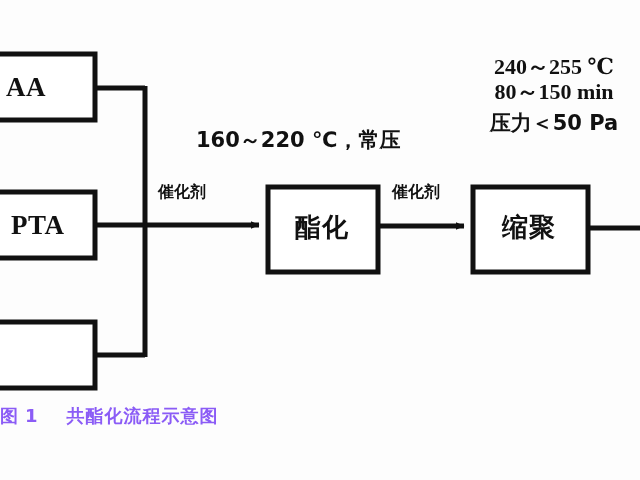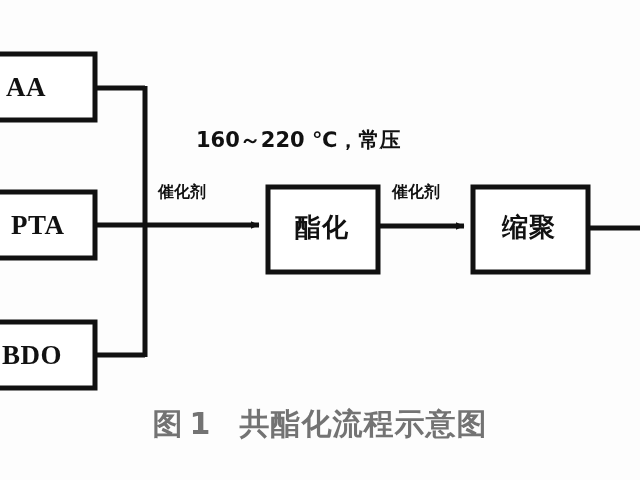--- a/index.html
+++ b/index.html
@@ -78,25 +78,25 @@
     display: block;
     text-align: center;
   }
 
   
   #figure-caption {
     position: absolute;
     left: 0;
     top: 404px;
     width: 640px;
-    text-align: center;
+    text-align: left;
     font-family: "DejaVu Sans", "Liberation Sans", sans-serif;
-    font-size: 30px;
+    font-size: 18px;
     font-weight: 700;
-    color: #737373;
+    color: #8b5cf6;
     letter-spacing: 1px;
   }
   #figure-caption .cap-num {
     margin-right: 6px;
   }
   #figure-caption .cap-gap {
     display: inline-block;
     width: 22px;
   }
 </style>
@@ -130,28 +130,32 @@
 
     <path d="M378,226 L464,226" fill="none" stroke="#111111" stroke-width="5" marker-end="url(#arrowhead)"></path>
 
     <rect x="473" y="187" width="115" height="85" fill="#ffffff" stroke="#111111" stroke-width="5"></rect>
 
     <path d="M588,228 L652,228" fill="none" stroke="#111111" stroke-width="5"></path>
   </svg>
 
   <div class="lbl reagent-label" style="left:6px; top:72px;">AA</div>
   <div class="lbl reagent-label" style="left:11px; top:210px;">PTA</div>
-  <div class="lbl reagent-label" style="left:2px; top:340px;">BDO</div>
 
   <div class="lbl process-label" style="left:502px; top:213px;">缩聚</div>
   <div class="lbl process-label" style="left:295px; top:213px;">酯化</div>
 
   <div class="lbl condition-label" style="left:196px; top:129px;">160～220 ℃，常压</div>
 
   <div class="lbl catalyst-label" style="left:158px; top:183px;">催化剂</div>
   <div class="lbl catalyst-label" style="left:392px; top:183px;">催化剂</div>
 
+  <div class="lbl" style="left:470px; top:55px; width:168px;">
+    <span class="cond-line condition-label serifnum">240～255 ℃</span>
+    <span class="cond-line condition-label serifnum">80～150 min</span>
+    <span class="cond-line condition-label" style="margin-top:8px;">压力＜50 Pa</span>
+  </div>
 
   <div id="figure-caption">
     <span class="cap-num">图</span><span class="cap-num">1</span><span class="cap-gap"></span><span>共酯化流程示意图</span>
   </div>
 
 </div>
 
 </body></html>

